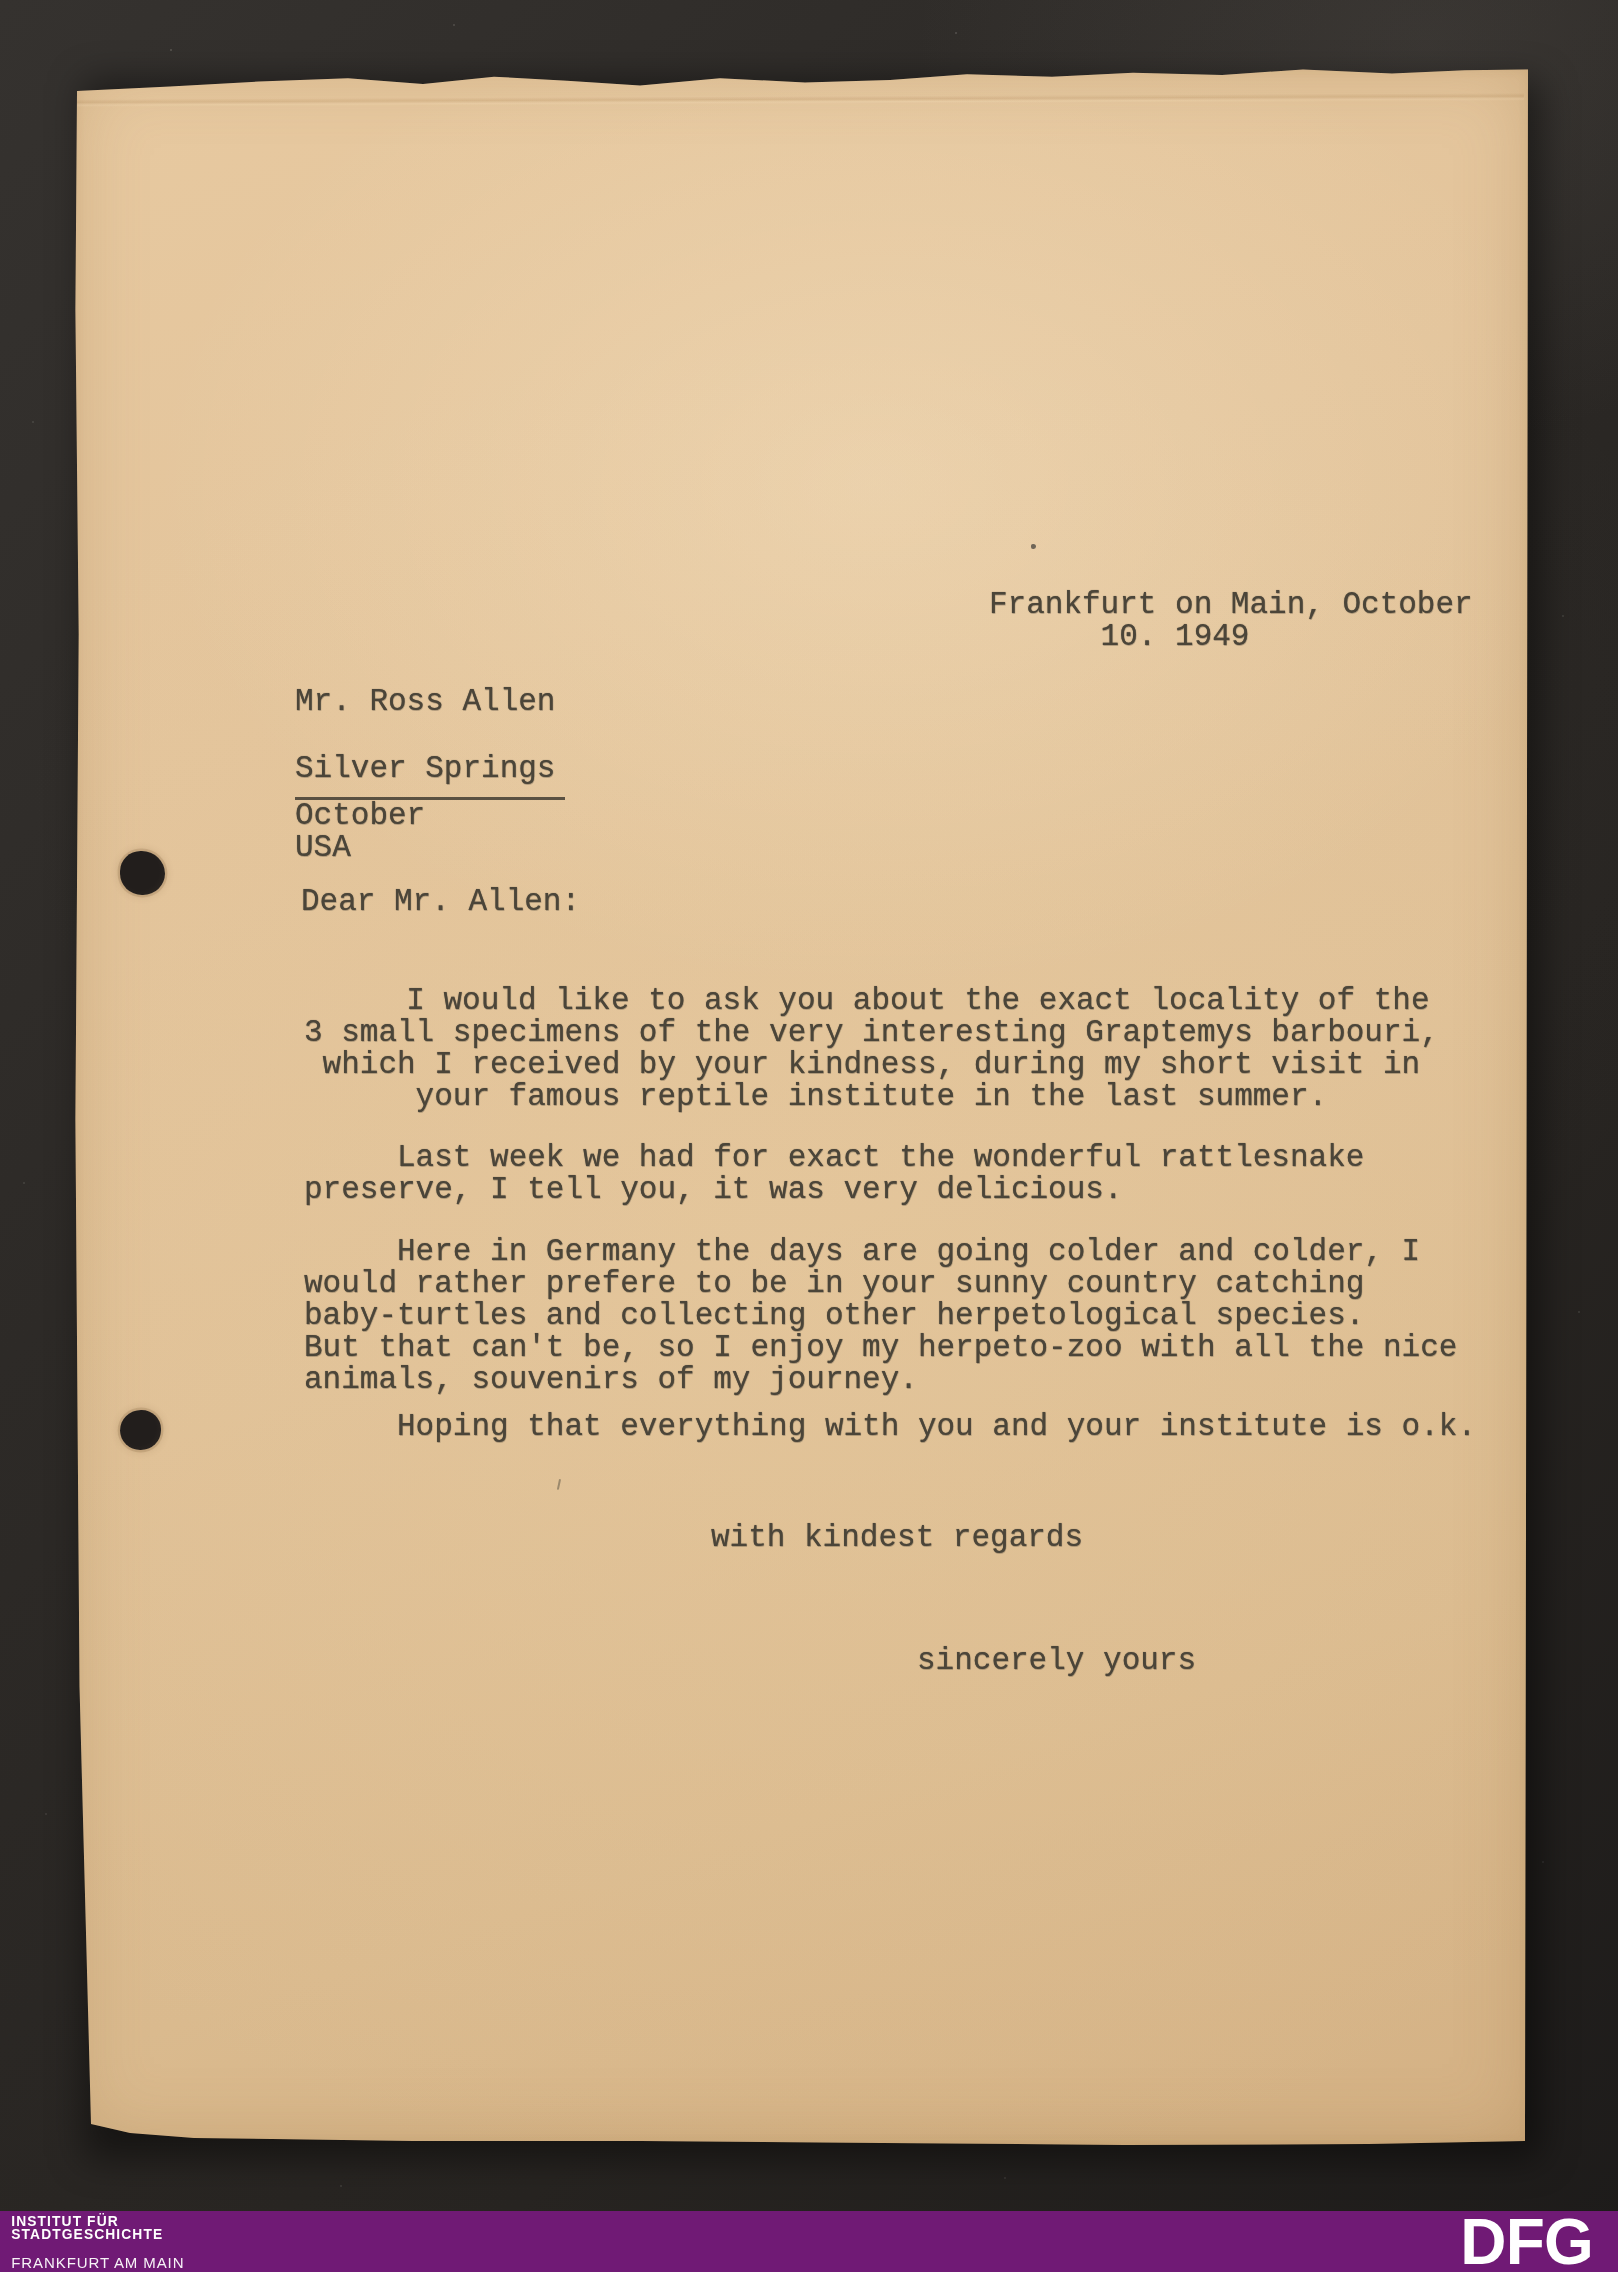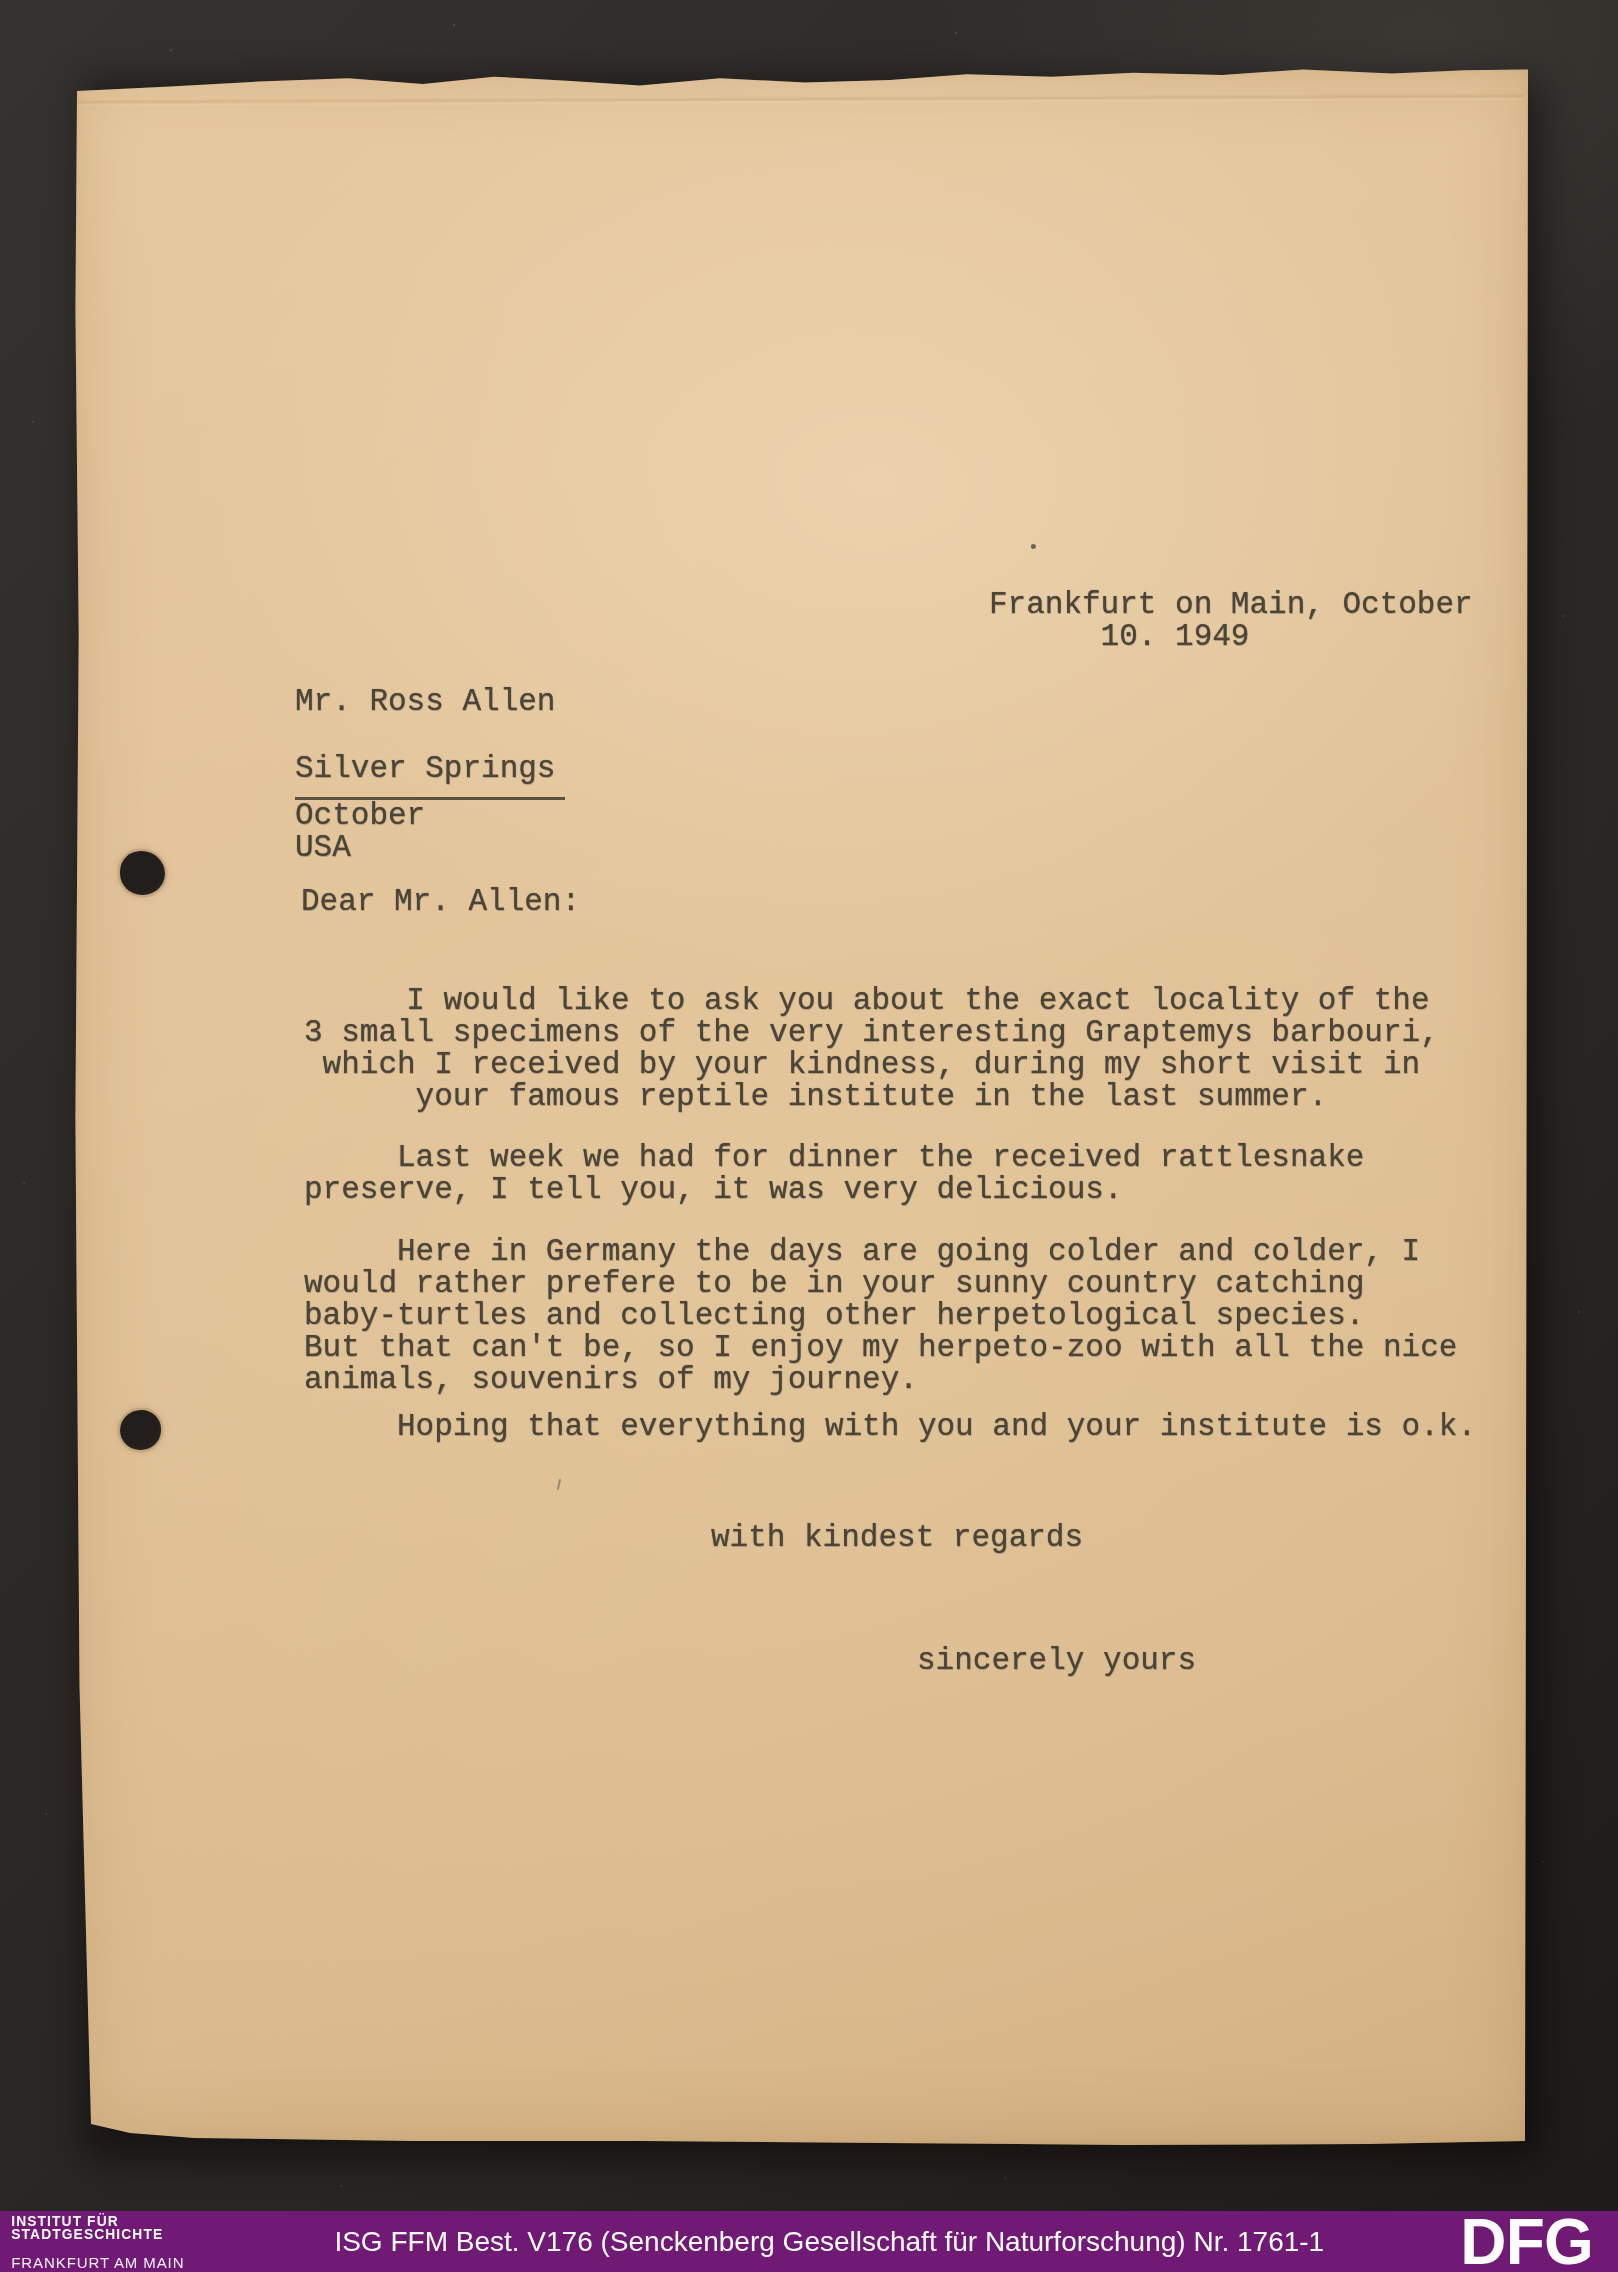--- a/index.html
+++ b/index.html
@@ -134,34 +134,33 @@
 <div class="tw recipient-address"><span class="underlined">Silver Springs</span>
 <span>October</span>
 <span>USA</span></div>
 
 <div class="tw salutation">Dear Mr. Allen:</div>
 
 <div class="tw para-1">     I would like to ask you about the exact locality of the
 3 small specimens of the very interesting Graptemys barbouri,
 which I received by your kindness, during my short visit in
 your famous reptile institute in the last summer.</div>
-<div class="tw para-2">     Last week we had for dinner the received rattlesnake
+<div class="tw para-2">     Last week we had for exact the wonderful rattlesnake
 preserve, I tell you, it was very delicious.</div>
 <div class="tw para-3">     Here in Germany the days are going colder and colder, I
 would rather prefere to be in your sunny country catching
 baby-turtles and collecting other herpetological species.
 But that can't be, so I enjoy my herpeto-zoo with all the nice
 animals, souvenirs of my journey.</div>
 <div class="tw para-4">     Hoping that everything with you and your institute is o.k.</div>
 
 <div class="tw closing-regards">with kindest regards</div>
 <div class="tw closing-signoff">sincerely yours</div>
 
 <div class="footer-bar">
   <div class="archive-logo">
     <div class="l1">INSTITUT FÜR</div>
     <div class="l2">STADTGESCHICHTE</div>
     <div class="l3">FRANKFURT AM MAIN</div>
   </div>
-  <div class="footer-caption">ISG FFM Best. V176 (Senckenberg Gesellschaft für Naturforschung) Nr. 1761-1</div>
   <div class="dfg-logo">DFG</div>
 </div>
 
 
 </body></html>

